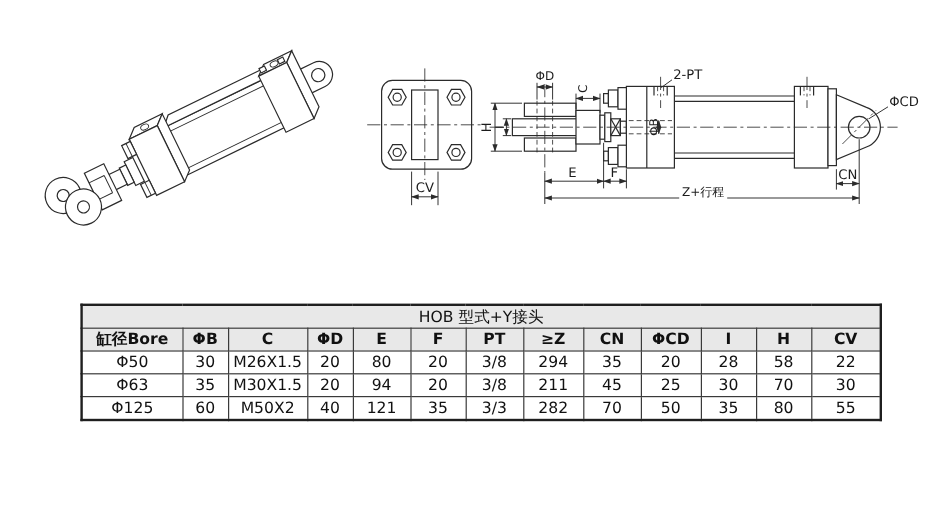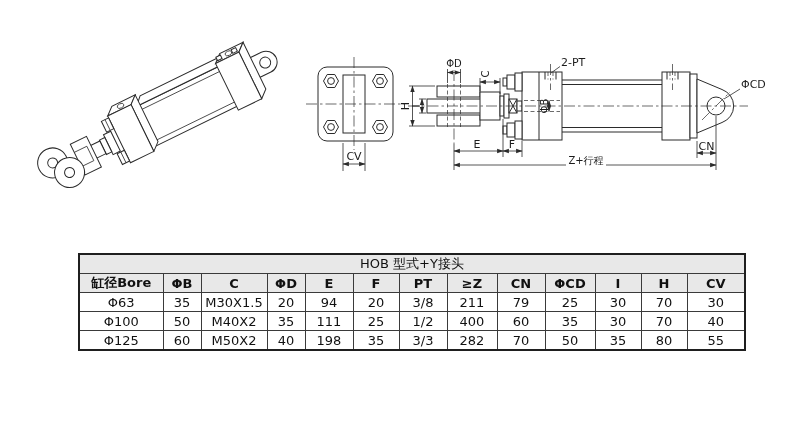--- a/index.html
+++ b/index.html
@@ -9,21 +9,21 @@
   
   .ln{stroke:#2b2b2b;stroke-width:1;fill:none;}
   .fw{stroke:#2b2b2b;stroke-width:1;fill:#ffffff;}
   .thin{stroke:#2b2b2b;stroke-width:.75;fill:none;}
   .cl{stroke:#2b2b2b;stroke-width:.7;fill:none;stroke-dasharray:11 3 2.5 3;}
   .hid{stroke:#2b2b2b;stroke-width:.7;fill:none;stroke-dasharray:4 2.5;}
   .dim{stroke:#2b2b2b;stroke-width:.8;fill:none;}
   .txt{fill:#1c1c1c;stroke:none;font-size:11px;font-family:"DejaVu Sans","Liberation Sans",sans-serif;}
   .txs{font-size:10px;}
   
-  .spec{position:absolute;left:78px;top:253px;}
+  .spec{position:absolute;left:67px;top:253px;}
   table{border-collapse:collapse;table-layout:fixed;border:2px solid #1f1f1f;
         font-family:"DejaVu Sans","Liberation Sans",sans-serif;font-size:13px;color:#111;}
   th,td{border:1px solid #3a3a3a;text-align:center;vertical-align:middle;padding:0;font-weight:400;overflow:hidden;white-space:nowrap;}
   .title-row th{height:16px;background:#e8e8e8;}
   .head-row th{height:17px;background:#e8e8e8;font-weight:bold;}
   tbody td{height:18px;background:#ffffff;}
 </style>
 </head>
 <body>
 
@@ -267,55 +267,55 @@
             <th>≥Z</th>
             <th>CN</th>
             <th>ΦCD</th>
             <th>I</th>
             <th>H</th>
             <th>CV</th>
           </tr>
       </thead>
       <tbody>
           <tr>
+            <td>Φ50</td>
+            <td>30</td>
+            <td>M26X1.5</td>
+            <td>20</td>
+            <td>80</td>
+            <td>20</td>
+            <td>3/8</td>
+            <td>294</td>
+            <td>35</td>
+            <td>20</td>
+            <td>28</td>
+            <td>58</td>
+            <td>22</td>
+          </tr>
+          <tr>
             <td>Φ63</td>
             <td>35</td>
             <td>M30X1.5</td>
             <td>20</td>
             <td>94</td>
             <td>20</td>
             <td>3/8</td>
             <td>211</td>
-            <td>79</td>
+            <td>45</td>
             <td>25</td>
             <td>30</td>
             <td>70</td>
             <td>30</td>
           </tr>
           <tr>
-            <td>Φ100</td>
-            <td>50</td>
-            <td>M40X2</td>
-            <td>35</td>
-            <td>111</td>
-            <td>25</td>
-            <td>1/2</td>
-            <td>400</td>
-            <td>60</td>
-            <td>35</td>
-            <td>30</td>
-            <td>70</td>
-            <td>40</td>
-          </tr>
-          <tr>
             <td>Φ125</td>
             <td>60</td>
             <td>M50X2</td>
             <td>40</td>
-            <td>198</td>
+            <td>121</td>
             <td>35</td>
             <td>3/3</td>
             <td>282</td>
             <td>70</td>
             <td>50</td>
             <td>35</td>
             <td>80</td>
             <td>55</td>
           </tr>
         </tbody>

